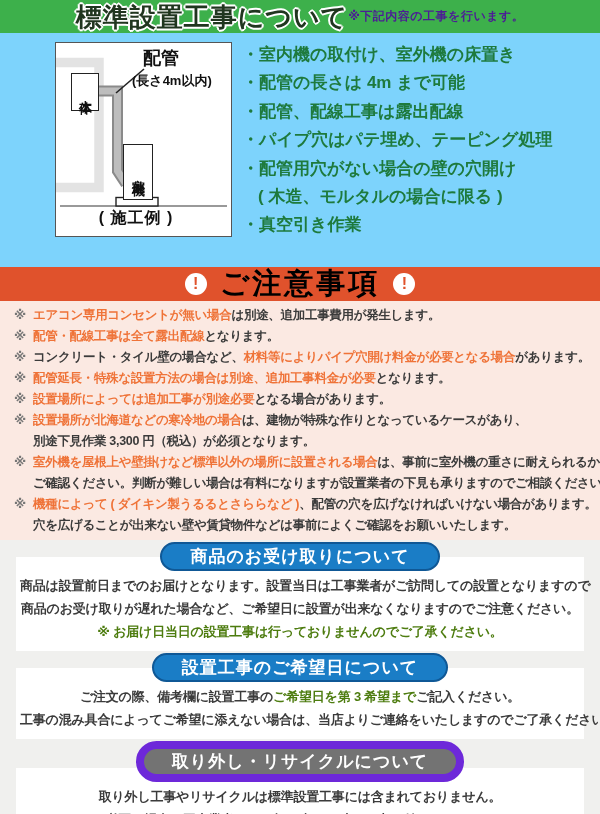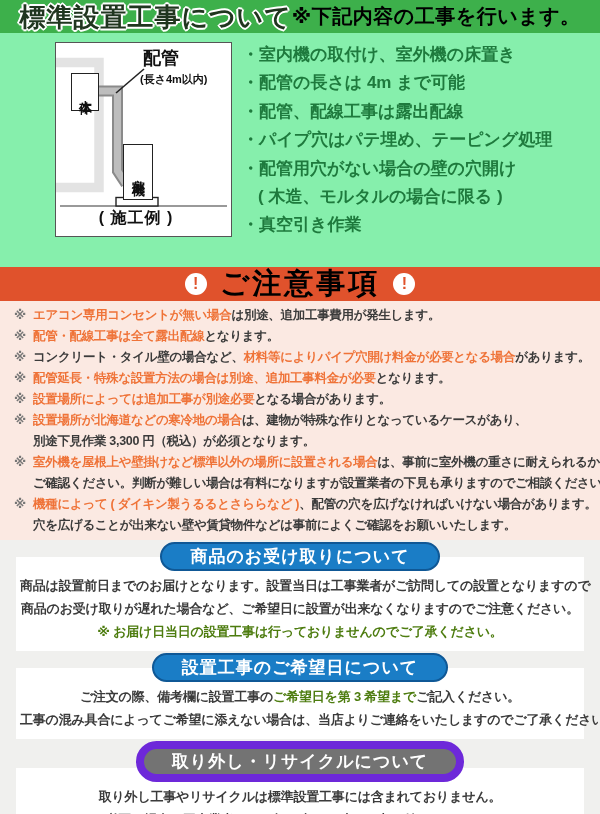--- a/index.html
+++ b/index.html
@@ -12,31 +12,31 @@
   
   .green-bar{
     height:33px;background:#3db04b;
     display:flex;align-items:center;justify-content:center;
   }
   .page-title{
     font-size:26px;color:#20361f;letter-spacing:1px;line-height:1;
     text-shadow:-2px 0 0 #fff,2px 0 0 #fff,0 -2px 0 #fff,0 2px 0 #fff,
                 -1px -1px 0 #fff,1px -1px 0 #fff,-1px 1px 0 #fff,1px 1px 0 #fff;
   }
-  .page-subtitle{font-size:20px;color:#000000;letter-spacing:.5px}
+  .page-subtitle{font-size:12px;color:#4c1d95;letter-spacing:.5px}
   
-  .top-content{position:relative;height:234px;background:#86efac}
+  .top-content{position:relative;height:234px;background:#7dd3fc}
   .diagram{
     position:absolute;left:55px;top:9px;width:175px;height:193px;
     background:#fff;border:1px solid #555;overflow:hidden;
   }
   .diagram svg{position:absolute;left:0;top:0}
   .dlabel{position:absolute;color:#111;white-space:nowrap;line-height:1}
   .lbl-pipe{left:87px;top:6px;font-size:18px}
-  .lbl-pipe-note{left:84px;top:31px;font-size:11px}
+  .lbl-pipe-note{left:76px;top:31px;font-size:13px}
   .unit-box,.outdoor-box{
     position:absolute;background:#fff;border:1.5px solid #222;
     display:flex;align-items:center;justify-content:center;
     writing-mode:vertical-rl;text-orientation:upright;
     font-size:13px;color:#111;letter-spacing:2px;
   }
   .unit-box{left:15px;top:30px;width:26px;height:36px}
   .outdoor-box{left:67px;top:101px;width:28px;height:54px}
   .diagram-caption{left:0;top:167px;width:160px;text-align:center;font-size:16px;letter-spacing:1px}
   .work-list{position:absolute;left:242px;top:8px}

